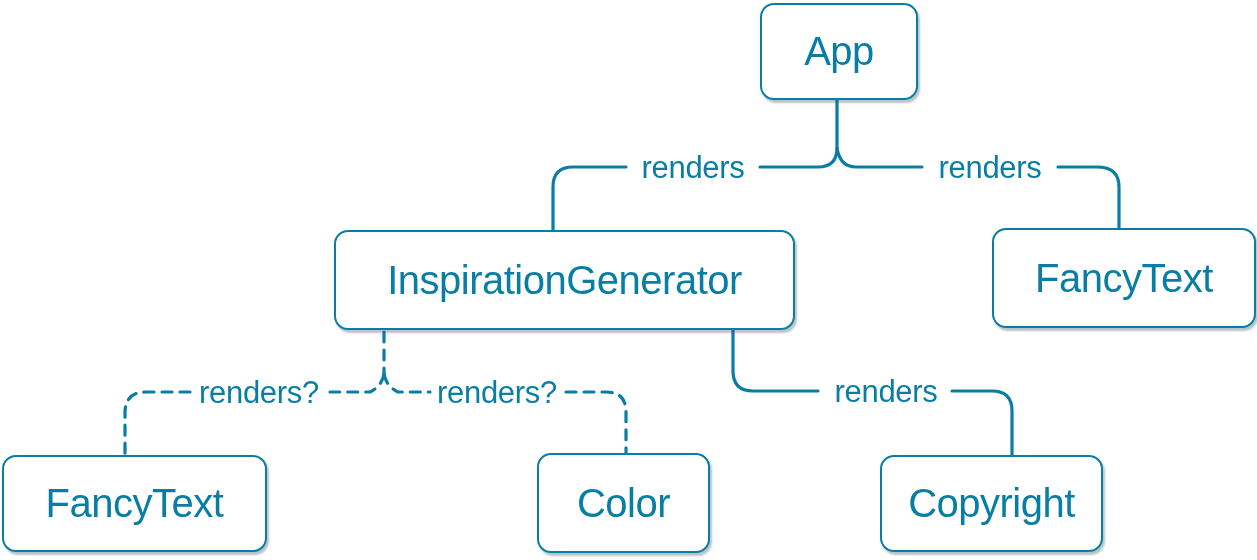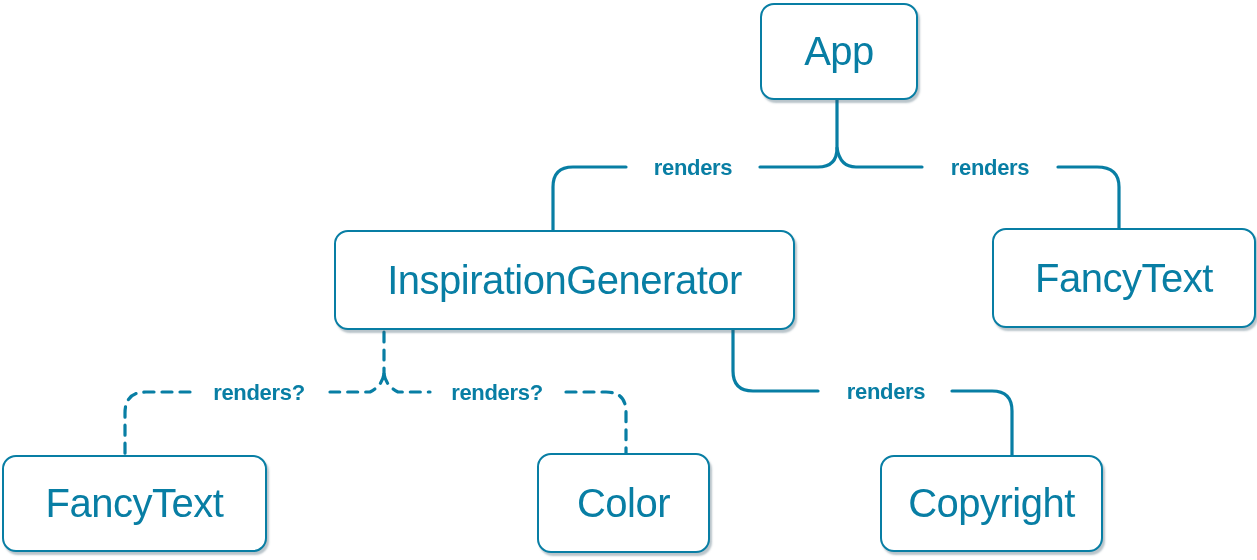--- a/index.html
+++ b/index.html
@@ -27,22 +27,22 @@
     color:var(--accent);
     font-size:40px;
     font-weight:500;
     letter-spacing:-0.5px;
     white-space:nowrap;
   }
   .edge-label {
     position:absolute;
     transform:translate(-50%,-50%);
     color:var(--accent);
-    font-size:22px;
-    font-weight:bold;
+    font-size:31px;
+    font-weight:normal;
     letter-spacing:-0.3px;
     white-space:nowrap;
   }
 </style>
 </head>
 <body>
 
 <div class="canvas">
 
   <svg class="edges-layer" width="1257" height="560" viewBox="0 0 1257 560" xmlns="http://www.w3.org/2000/svg">

